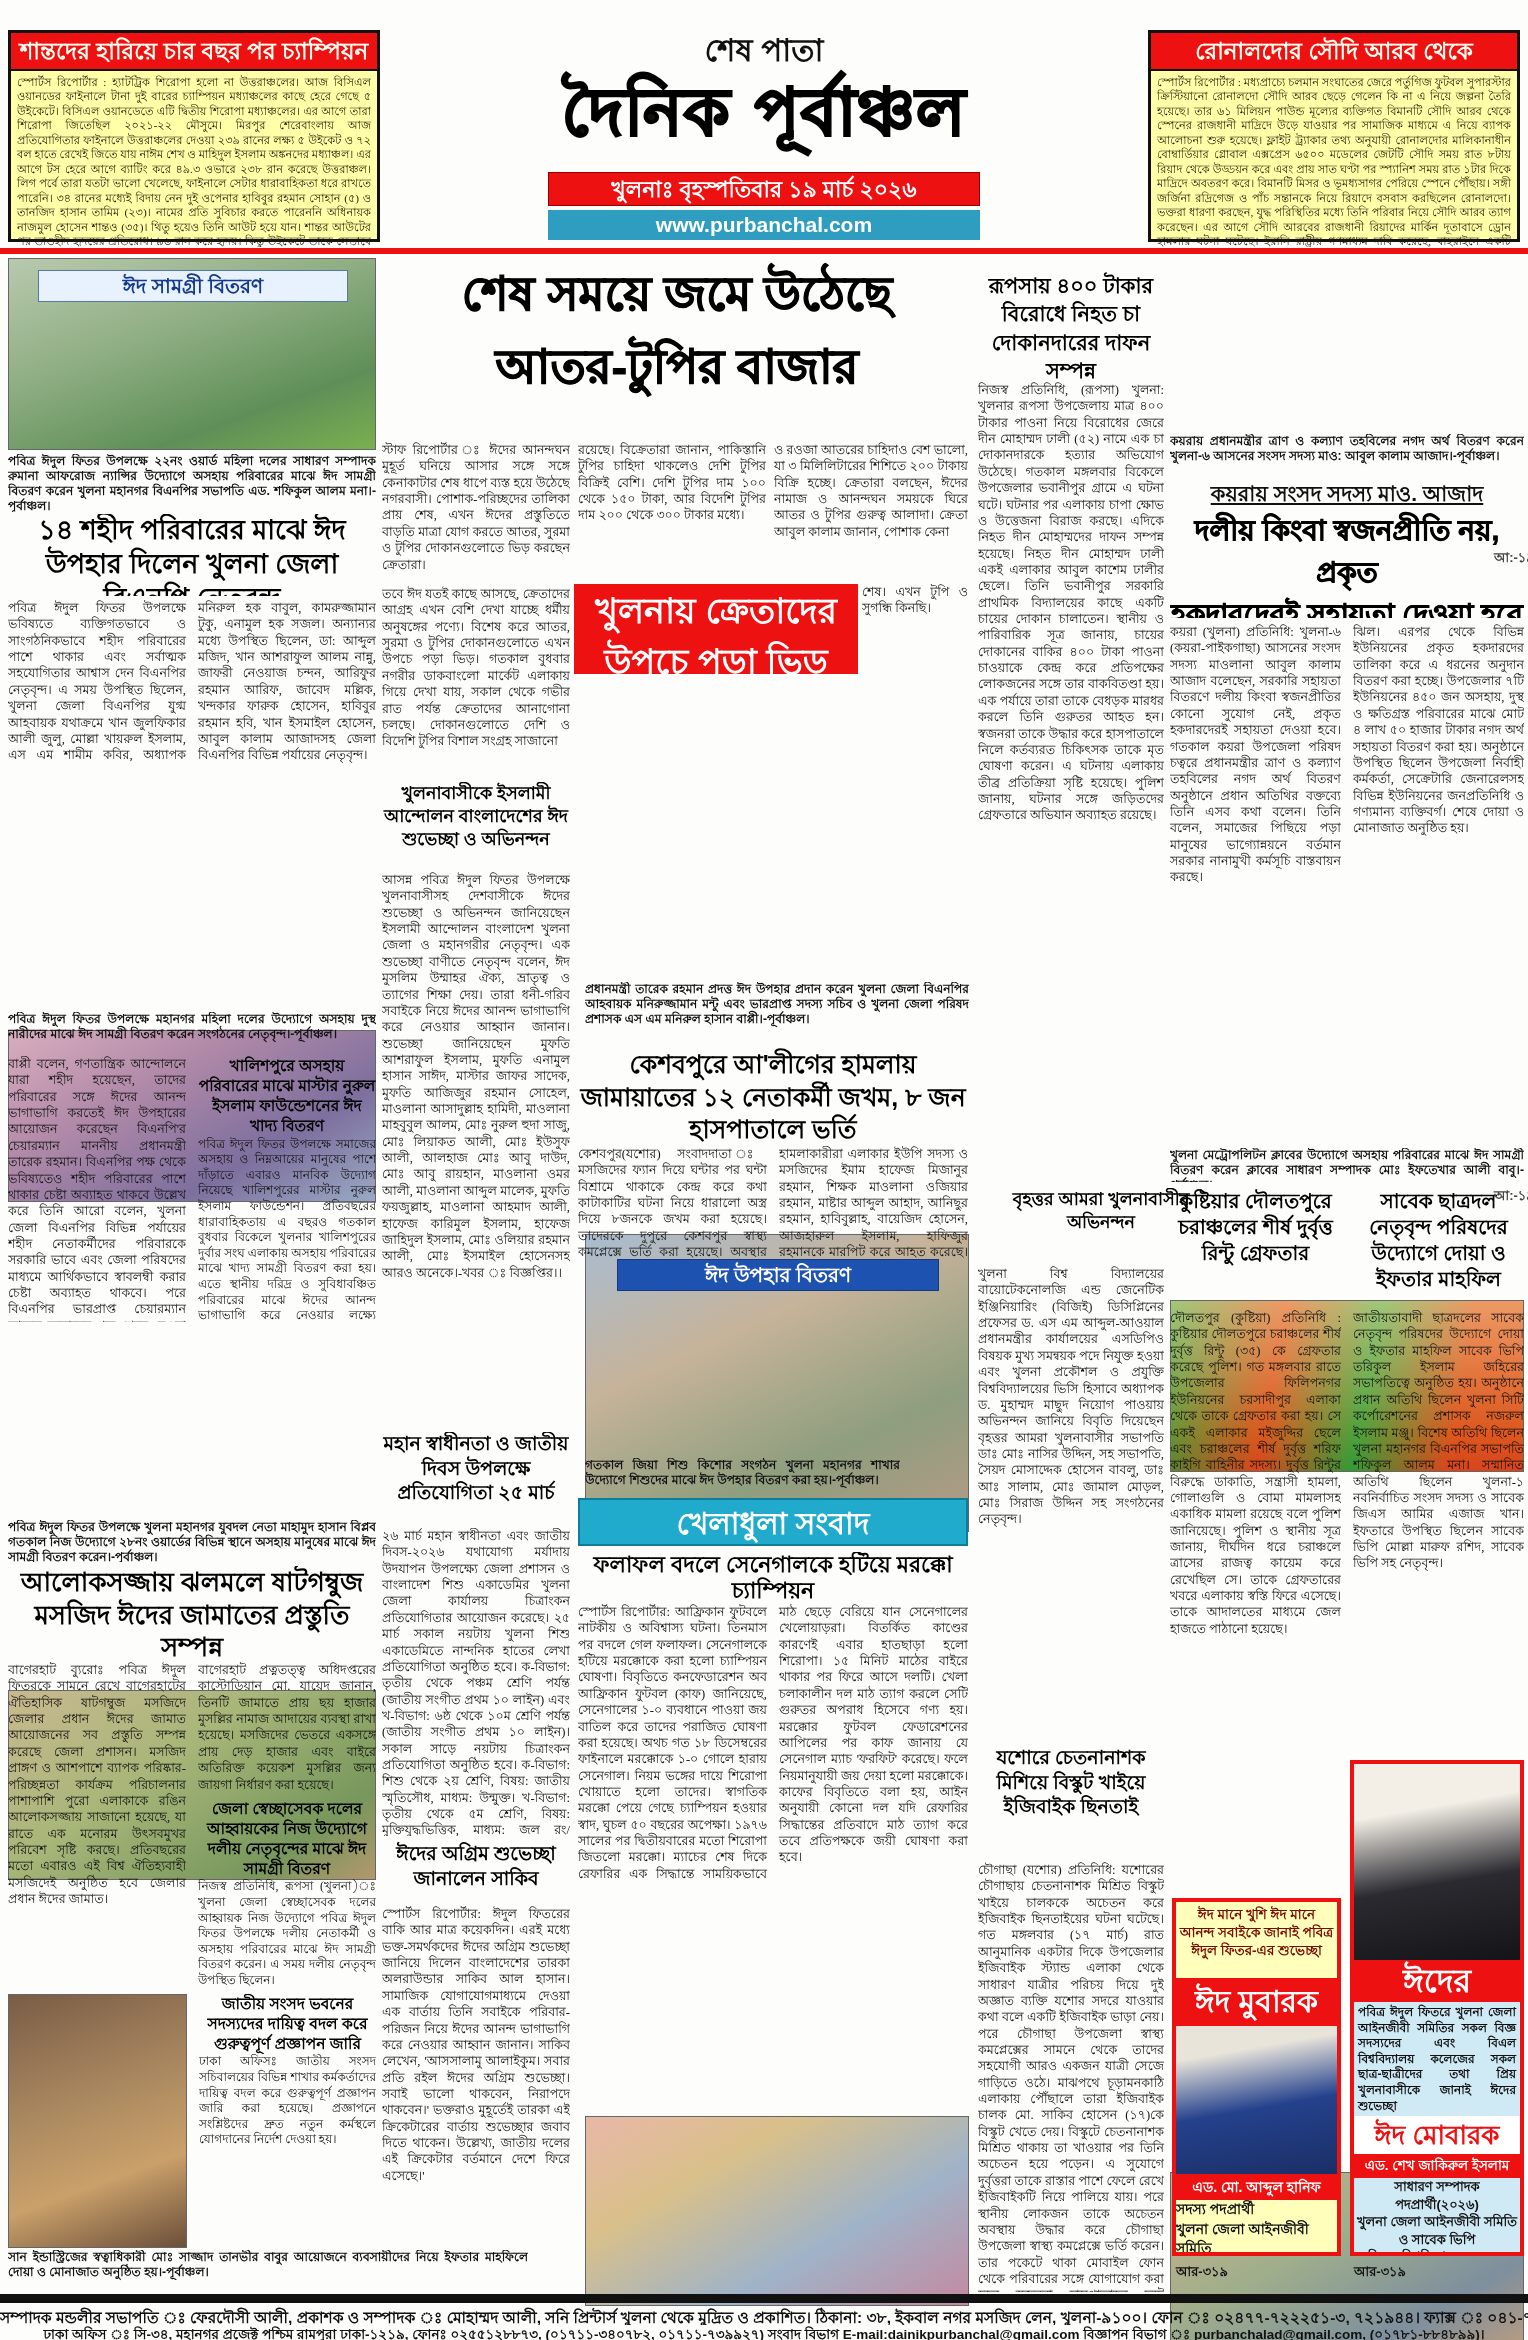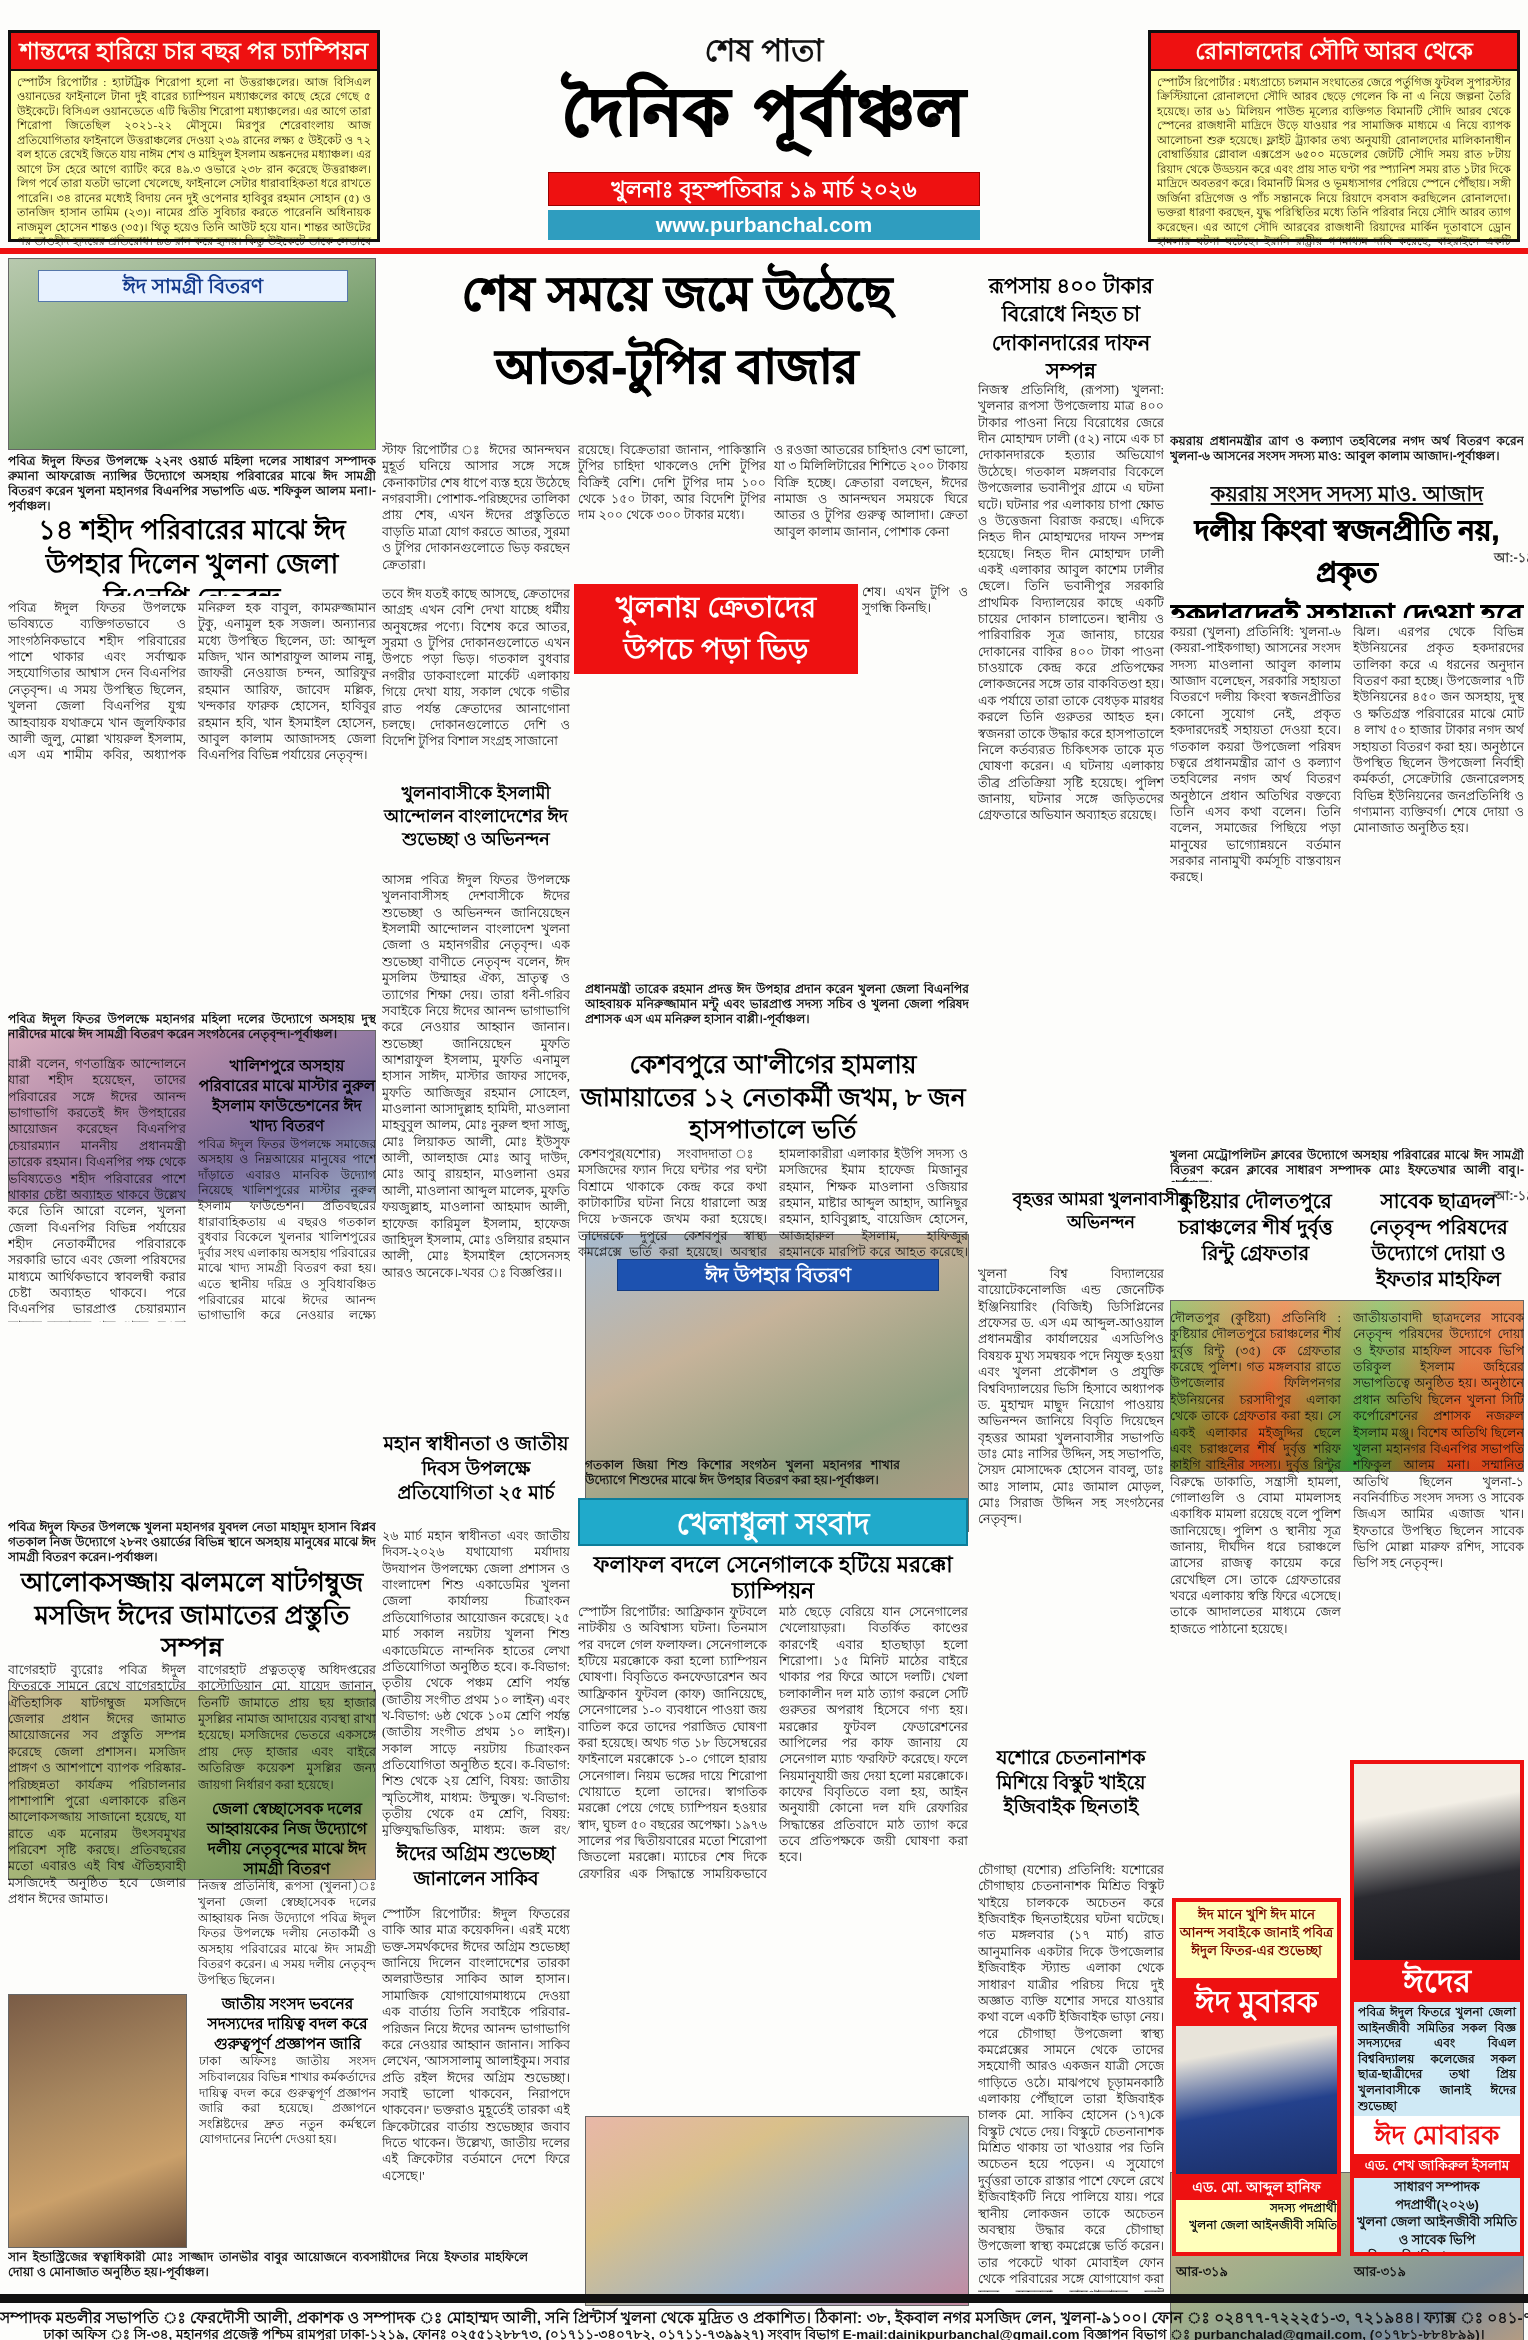--- a/index.html
+++ b/index.html
@@ -23,21 +23,21 @@
   .hd{font-family:"Liberation Sans","DejaVu Sans",sans-serif;font-weight:bold;text-align:center;overflow:hidden;color:#000;}
   .hd1{font-size:27px;line-height:1.25;}
   .hd-main{font-size:47px;line-height:1.55;-webkit-text-stroke:1px #000;}
   .hd-sub{font-size:17.5px;line-height:1.3;}
   .hd-mid{font-size:20px;line-height:1.3;}
   .photo{background:linear-gradient(140deg,#9cb7a2,#cfd8c2 45%,#7e9b84);border:1px solid #666;overflow:hidden;position:relative;}
   .pbanner{position:absolute;left:8%;top:6%;width:84%;background:#e8f2ff;color:#143a8c;border:1px solid #5577aa;
         font-weight:bold;text-align:center;font-size:20px;line-height:1.5;font-family:"Liberation Sans",sans-serif;}
   .twocol{column-count:2;column-gap:12px;}
   .redbox{background:#ee1111;color:#fff;font-family:"Liberation Sans","DejaVu Sans",sans-serif;font-weight:bold;
-        font-size:29px;line-height:1.45;text-align:center;padding:2px 0;}
+        font-size:35px;line-height:1.45;text-align:center;padding:2px 0;}
   .sportsbox{background:#20aacb;color:#fff;font-family:"Liberation Sans","DejaVu Sans",sans-serif;font-weight:bold;
         font-size:30px;text-align:center;line-height:48px;border:2px solid #0d7d99;}
   .kicker{font-family:"Liberation Sans",sans-serif;font-weight:bold;text-decoration:underline;text-align:center;font-size:21px;}
   .adband{background:#ee1111;color:#fff;font-weight:bold;text-align:center;font-family:"Liberation Sans",sans-serif;}
   .adref{font-size:13px;font-weight:bold;font-family:"Liberation Sans",sans-serif;}
   .footer-line{font-family:"Liberation Sans","DejaVu Sans",sans-serif;font-weight:bold;text-align:center;overflow:hidden;white-space:nowrap;}
 </style>
 </head>
 <body>
 
@@ -174,21 +174,21 @@
   <div class="abs bt" style="left:1353px;top:1310px;width:171px;height:442px;">জাতীয়তাবাদী ছাত্রদলের সাবেক নেতৃবৃন্দ পরিষদের উদ্যোগে দোয়া ও ইফতার মাহফিল সাবেক ভিপি তরিকুল ইসলাম জহিরের সভাপতিত্বে অনুষ্ঠিত হয়। অনুষ্ঠানে প্রধান অতিথি ছিলেন খুলনা সিটি কর্পোরেশনের প্রশাসক নজরুল ইসলাম মঞ্জু। বিশেষ অতিথি ছিলেন খুলনা মহানগর বিএনপির সভাপতি শফিকুল আলম মনা। সম্মানিত অতিথি ছিলেন খুলনা-১ নবনির্বাচিত সংসদ সদস্য ও সাবেক জিএস আমির এজাজ খান। ইফতারে উপস্থিত ছিলেন সাবেক ভিপি মোল্লা মারুফ রশিদ, সাবেক ভিপি সহ নেতৃবৃন্দ।</div>
 
   <div class="abs adref" style="left:1494px;top:548px;color:#444;">আ:-১৯</div>
   <div class="abs adref" style="left:1494px;top:1186px;color:#444;">আ:-১৯</div>
 
   <div class="abs" style="left:1172px;top:1898px;width:169px;height:358px;border:4px solid #ee1111;background:#fff;display:flex;flex-direction:column;">
     <div style="background:#ffffbb;color:#7a0b00;font-weight:bold;font-size:13.5px;line-height:1.35;text-align:center;padding:4px 3px;height:68px;overflow:hidden;font-family:'Liberation Sans',sans-serif;">ঈদ মানে খুশি ঈদ মানে আনন্দ সবাইকে জানাই পবিত্র ঈদুল ফিতর-এর শুভেচ্ছা</div>
     <div class="adband" style="font-size:30px;line-height:48px;height:48px;overflow:hidden;">ঈদ মুবারক</div>
     <div class="photo" style="height:148px;border:none;background:linear-gradient(170deg,#e8e4da 20%,#24418c 55%,#1b2f66);"></div>
     <div class="adband" style="font-size:14px;line-height:26px;height:26px;overflow:hidden;">এড. মো. আব্দুল হানিফ চৌধুরী</div>
-    <div style="background:#ffffbb;color:#111;font-weight:bold;font-size:12px;text-align:right;line-height:1.4;flex:1;overflow:hidden;font-family:'Liberation Sans',sans-serif;">
+    <div style="background:#ffffbb;color:#111;font-weight:bold;font-size:14px;text-align:left;line-height:1.4;flex:1;overflow:hidden;font-family:'Liberation Sans',sans-serif;">
       <div>সদস্য পদপ্রার্থী</div>
       <div>খুলনা জেলা আইনজীবী সমিতি</div>
     </div>
   </div>
   <div class="abs adref" style="left:1176px;top:2262px;">আর-৩১৯</div>
 
   <div class="abs" style="left:1350px;top:1760px;width:174px;height:496px;border:4px solid #ee1111;background:#cfe9f5;display:flex;flex-direction:column;">
     <div class="photo" style="height:196px;border:none;background:linear-gradient(170deg,#f3efe6 25%,#2a2a30 60%,#141418);"></div>
     <div class="adband" style="font-size:32px;line-height:42px;height:42px;overflow:hidden;">ঈদের শুভেচ্ছা</div>
     <div style="color:#111;font-weight:bold;font-size:12px;line-height:1.3;text-align:justify;padding:3px 4px;height:108px;overflow:hidden;font-family:'Liberation Sans',sans-serif;">পবিত্র ঈদুল ফিতরে খুলনা জেলা আইনজীবী সমিতির সকল বিজ্ঞ সদস্যদের এবং বিএল বিশ্ববিদ্যালয় কলেজের সকল ছাত্র-ছাত্রীদের তথা প্রিয় খুলনাবাসীকে জানাই ঈদের শুভেচ্ছা</div>

